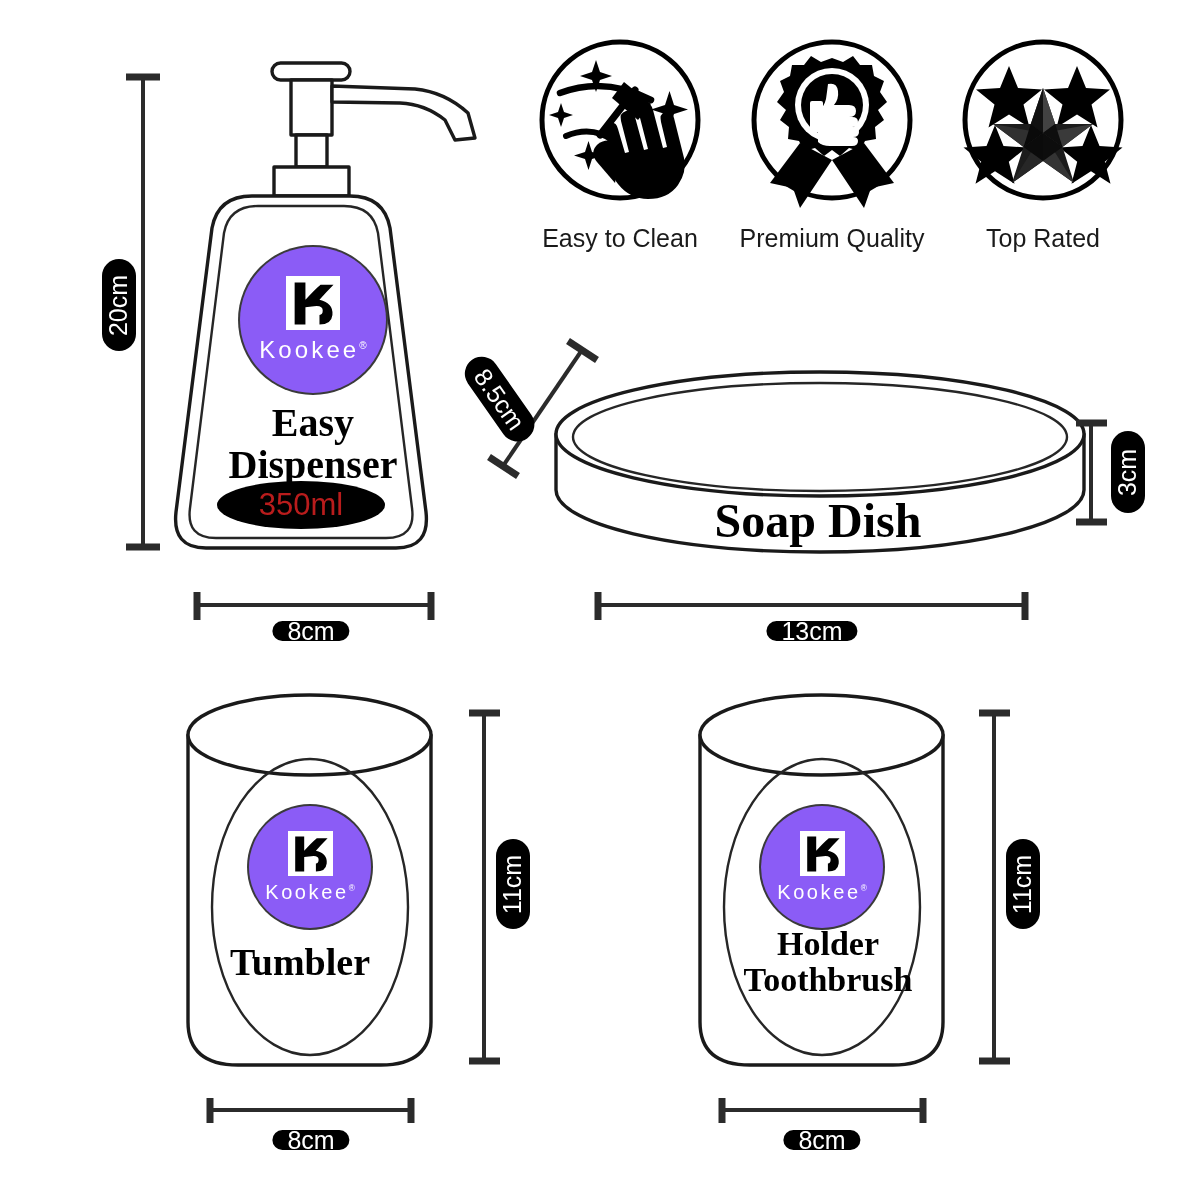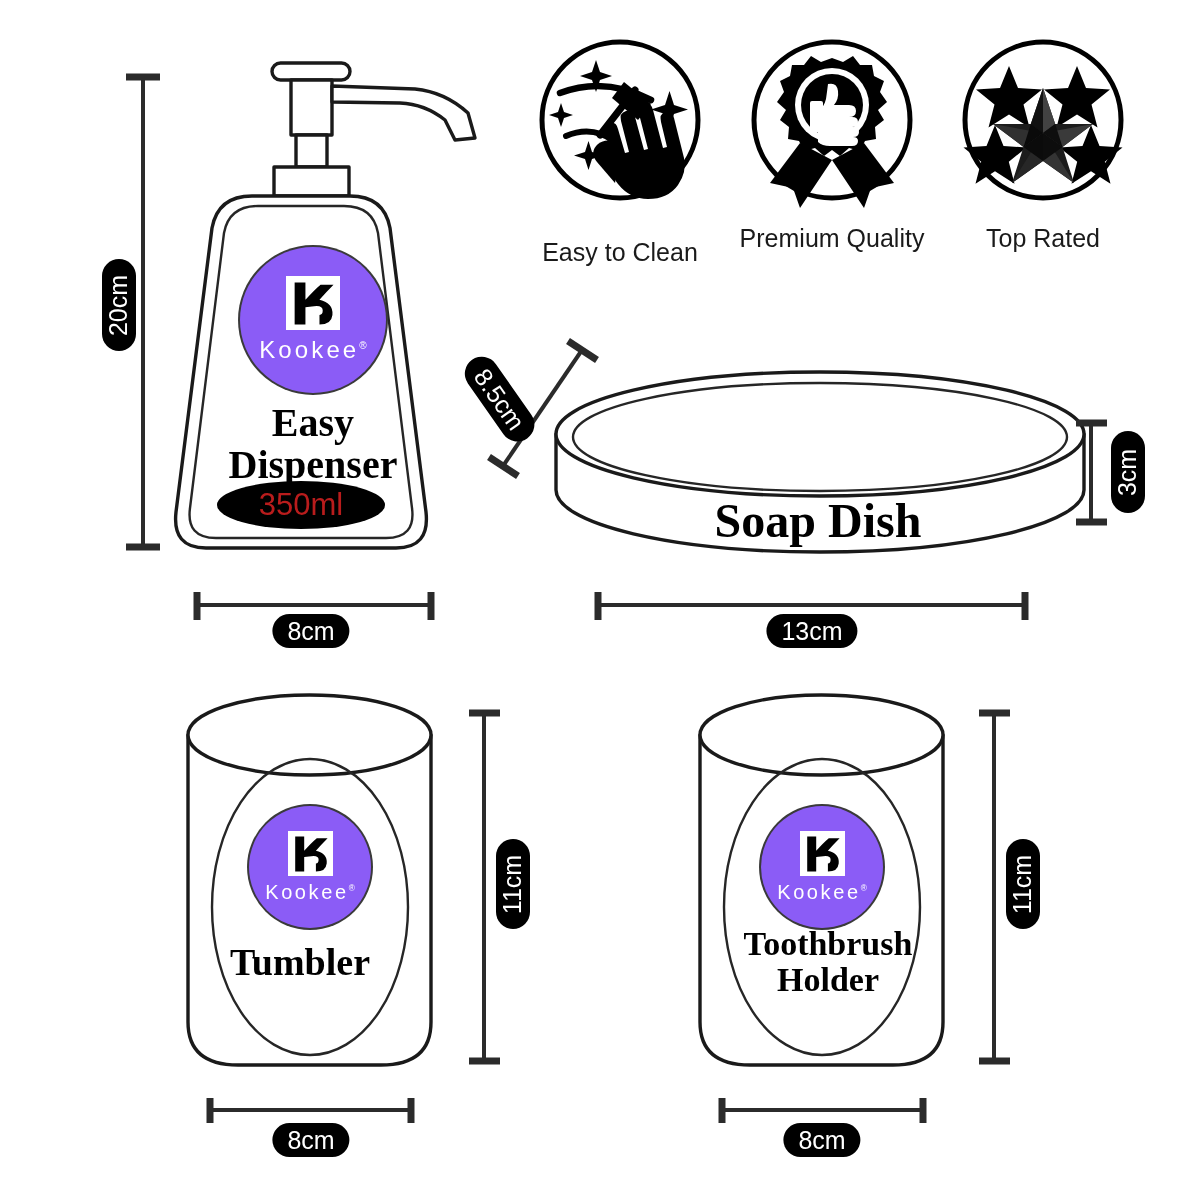--- a/index.html
+++ b/index.html
@@ -65,21 +65,21 @@
     color: #ffffff;
     font-family: "Liberation Sans", sans-serif;
     display: flex;
     align-items: center;
     justify-content: center;
     line-height: 1;
     white-space: nowrap;
     box-sizing: border-box;
   }
   .pill-h {
-    height: 34px;
+    height: 20px;
     border-radius: 17px;
     padding: 0 15px;
     font-size: 25px;
     transform: translate(-50%, -50%);
   }
   .pill-v {
     width: 34px;
     border-radius: 17px;
     font-size: 25px;
     transform: translate(-50%, -50%);
@@ -348,21 +348,21 @@
       <line class="dim-cap" x1="979" y1="1061" x2="1010" y2="1061"></line>
     </g>
 
     <g>
       <line class="dim-line" x1="721" y1="1110" x2="924" y2="1110"></line>
       <line class="dim-cap" x1="722" y1="1098" x2="722" y2="1123"></line>
       <line class="dim-cap" x1="923" y1="1098" x2="923" y2="1123"></line>
     </g>
   </svg>
 
-  <div class="feature-caption" style="left:620px; top:224px;margin-top:14px;">Easy to Clean</div>
+  <div class="feature-caption" style="left:620px; top:224px;">Easy to Clean</div>
   <div class="feature-caption" style="left:832px; top:224px;">Premium Quality</div>
   <div class="feature-caption" style="left:1043px; top:224px;">Top Rated</div>
 
   <div class="kookee" style="left:313px; top:320px; width:146px; height:146px;">
     <div class="kookee-mark" style="width:54px; height:54px; margin-bottom:6px;">
       <svg viewBox="0 0 100 100" width="54" height="54">
         <rect x="0" y="0" width="100" height="100" fill="#ffffff"></rect>
         <path d="M16 12 L36 12 L36 44 Q 52 26 64 16 L88 16 Q 74 30 62 44
                  Q 88 50 86 72 Q 84 90 62 90 L62 72 Q 68 72 68 64
                  Q 68 54 52 56 L36 58 L36 90 L16 90 Z" fill="#000000"></path>
@@ -401,22 +401,22 @@
         <rect x="0" y="0" width="100" height="100" fill="#ffffff"></rect>
         <path d="M16 12 L36 12 L36 44 Q 52 26 64 16 L88 16 Q 74 30 62 44
                  Q 88 50 86 72 Q 84 90 62 90 L62 72 Q 68 72 68 64
                  Q 68 54 52 56 L36 58 L36 90 L16 90 Z" fill="#000000"></path>
       </svg>
     </div>
     <div class="kookee-word" style="font-size:20px;">Kookee<sup>®</sup></div>
   </div>
 
   <div class="product-name" style="left:828px; top:962px; font-size:34px;">
+    <div>Holder</div>
     <div>Toothbrush</div>
-    <div>Holder</div>
   </div>
 
   <div class="pill pill-v" style="left:119px; top:305px; height:92px;">
     <span>20cm</span>
   </div>
 
   <div class="pill pill-h" style="left:311px; top:631px;">8cm</div>
 
   <div class="pill pill-diag" style="left:486px; top:350px; transform:rotate(55deg); transform-origin:0 0;">8.5cm</div>
 

